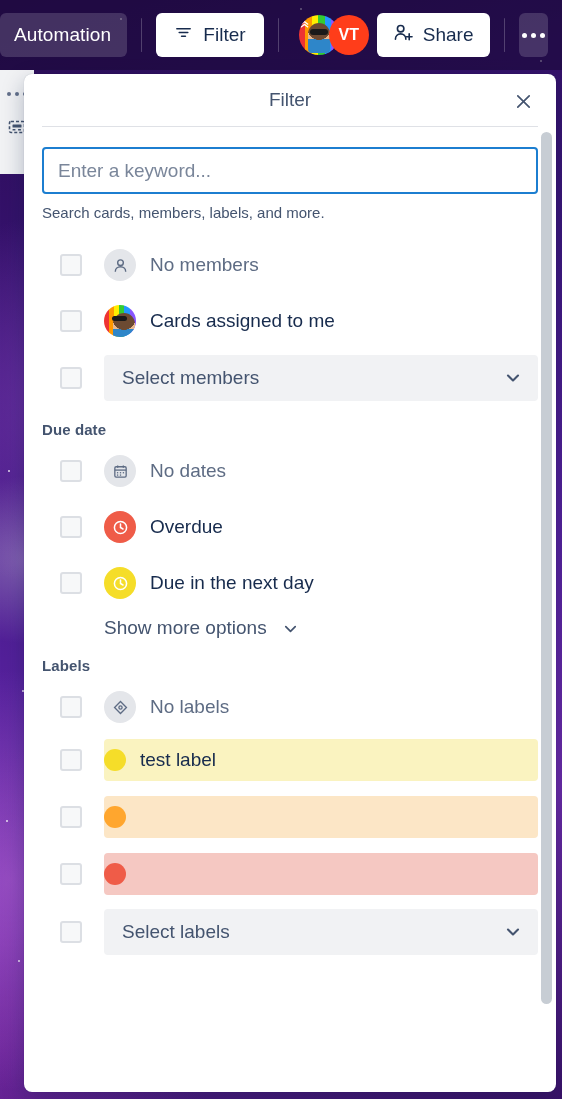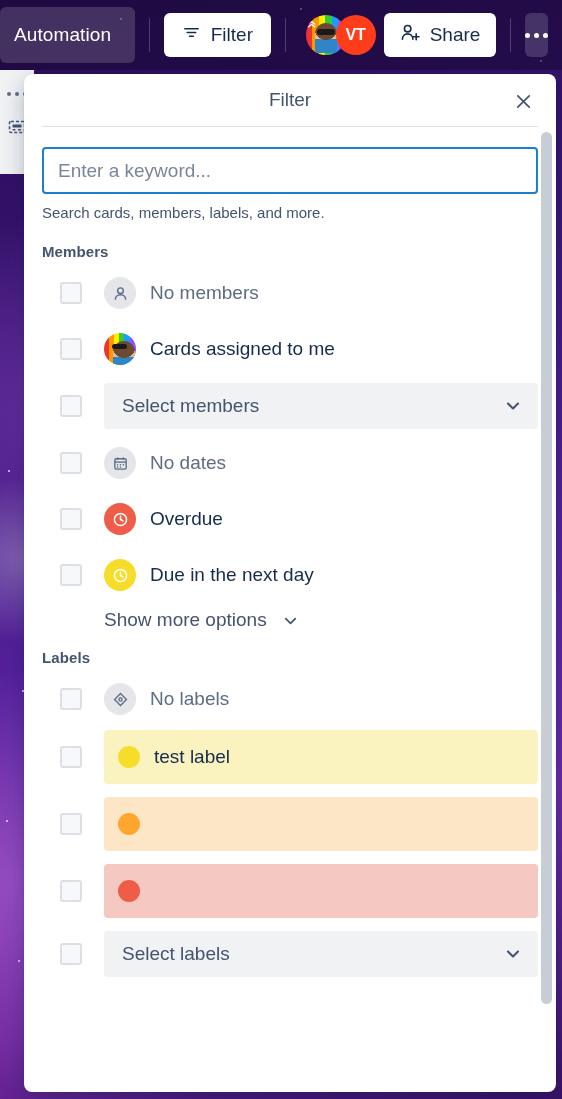--- a/index.html
+++ b/index.html
@@ -31,21 +31,21 @@
 
   
   .topbar {
     position: absolute; top: 0; left: 0; right: 0; height: 70px;
     background: rgba(26,10,56,.62);
     display: flex; align-items: center;
     padding: 0 14px;
     z-index: 6;
   }
   .btn-automation {
-    height: 56px; padding: 0 24px;
+    height: 44px; padding: 0 16px;
     display: flex; align-items: center;
     background: rgba(255,255,255,.16);
     border-radius: 6px;
     color: #ffffff; font-size: 19px; letter-spacing: .1px;
     margin-left: -14px; padding-left: 14px;
   }
   .divider-v {
     width: 2px; height: 34px; background: rgba(255,255,255,.22);
     margin: 0 14px; border-radius: 2px;
   }
@@ -180,23 +180,22 @@
     color: #44546f; font-size: 19px;
   }
 
   .show-more {
     display: flex; align-items: center; gap: 15px;
     margin: 6px 0 18px 62px;
     font-size: 19px; color: #44546f;
   }
 
   .label-pill {
-    flex: 1 1 auto; height: 54px; border-radius: 4px;
+    flex: 1 1 auto; height: 42px; border-radius: 4px;
     display: flex; align-items: center; gap: 14px;
-    padding-left: 14px;
     font-size: 19px; color: #172b4d;
   }
   .swatch { width: 22px; height: 22px; border-radius: 50%; flex: none; }
 
   .chev { color: #44546f; display: flex; }
 
   
   .scrollbar {
     position: absolute; right: 4px; top: 58px;
     width: 11px; height: 946px;
@@ -315,21 +314,20 @@
   </div>
   <div class="panel-hr"></div>
 
   <div class="panel-body">
 
     
     <input class="kw-input" type="text" placeholder="Enter a keyword..." style="">
     <div class="help-text">Search cards, members, labels, and more.</div>
 
     
-    <div class="section-title">Members</div>
 
     <div class="row">
       <span class="cbox"></span>
       <span class="row-icon">
         <svg width="17" height="17" viewBox="0 0 18 18" stroke="#5e6c84" stroke-width="1.5" fill="none">
           <circle cx="9" cy="6" r="3"></circle>
           <path d="M3.5 15.5c0-3 2.5-5.2 5.5-5.2s5.5 2.2 5.5 5.2"></path>
         </svg>
       </span>
       <span class="row-label muted">No members</span>
@@ -349,20 +347,21 @@
         <span>Select members</span>
         <span class="chev">
           <svg width="18" height="18" viewBox="0 0 18 18" stroke="#44546f" stroke-width="2.1" fill="none" stroke-linecap="round" stroke-linejoin="round">
             <polyline points="4,6.5 9,11.5 14,6.5"></polyline>
           </svg>
         </span>
       </span>
     </div>
 
     
+    <div class="section-title" style="margin-top:20px">Due date</div>
 
     <div class="row">
       <span class="cbox"></span>
       <span class="row-icon">
         <svg width="17" height="17" viewBox="0 0 18 18" stroke="#5e6c84" stroke-width="1.4" fill="none">
           <rect x="3" y="4" width="12" height="11" rx="1.4"></rect>
           <line x1="3" y1="7.5" x2="15" y2="7.5"></line>
           <line x1="6" y1="2.6" x2="6" y2="5"></line>
           <line x1="12" y1="2.6" x2="12" y2="5"></line>
           <rect x="5.2" y="9.6" width="1.4" height="1.4" fill="#5e6c84" stroke="none"></rect>

